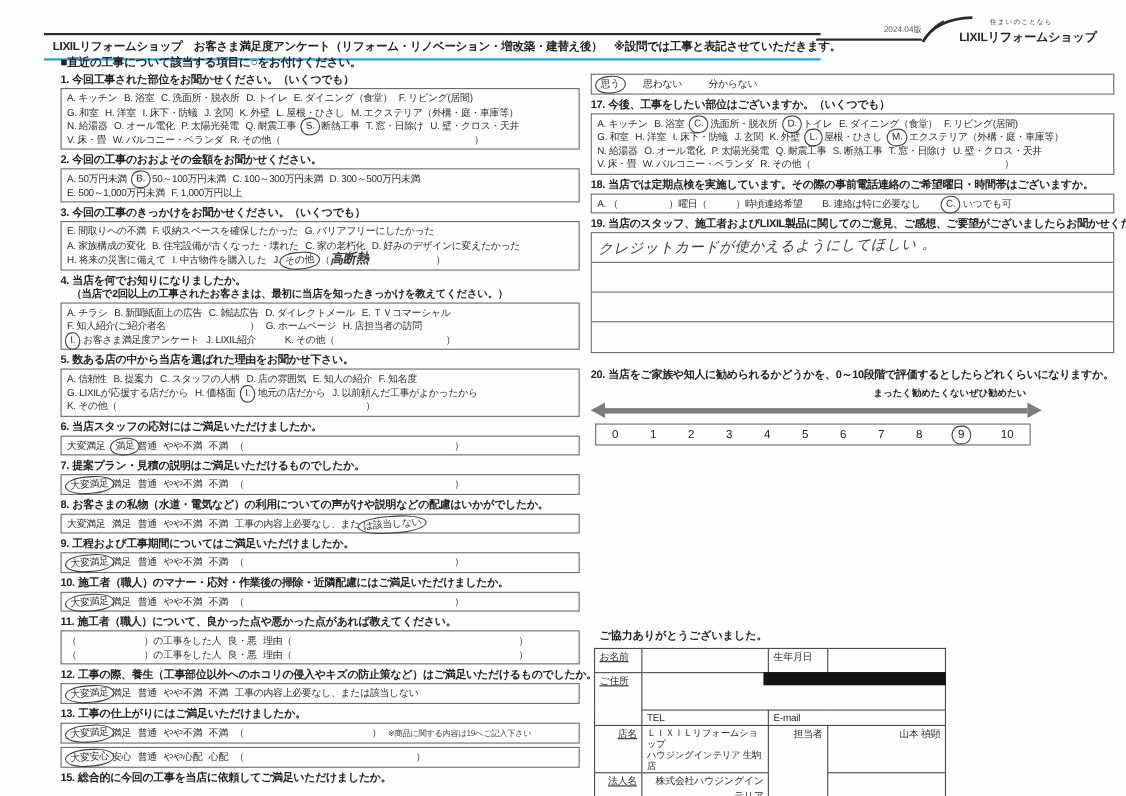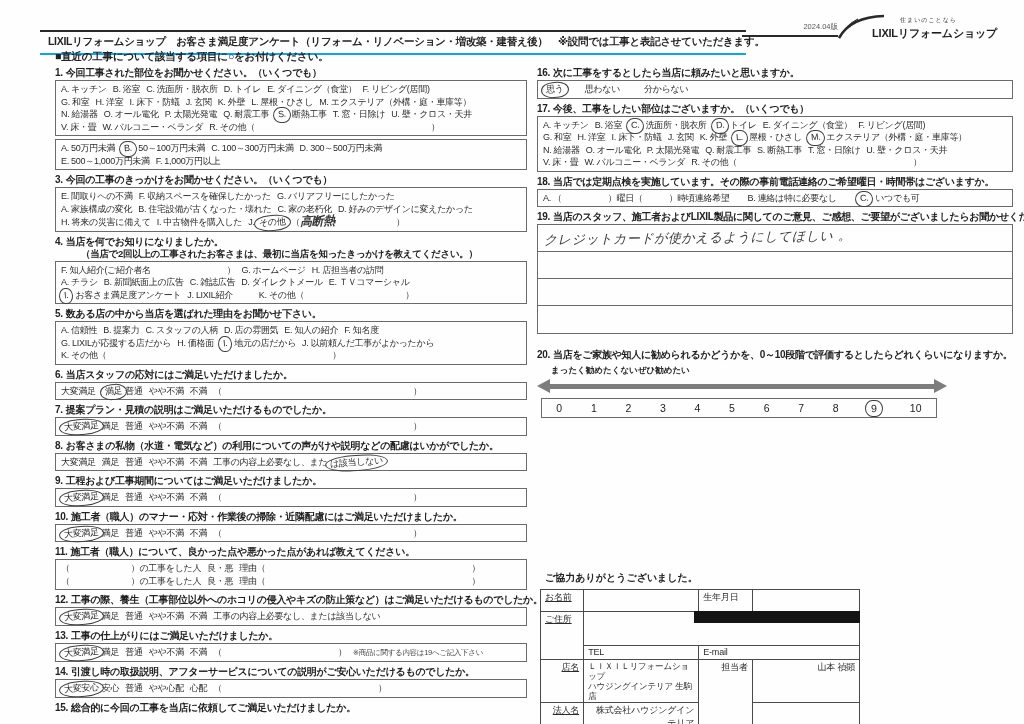--- a/index.html
+++ b/index.html
@@ -17,37 +17,37 @@
   .hdr-logotext{position:absolute;left:34px;top:12px;font-size:11px;font-weight:bold;color:#1f1f1f;letter-spacing:-0.2px;}
   .instruction{position:absolute;left:55px;top:50px;font-weight:bold;font-size:10.5px;letter-spacing:-0.2px;}
   
   .col{position:absolute;top:66px;}
   .col.left{left:55px;width:472px;}
   .col.right{left:537px;width:476px;}
   
   .q{margin-bottom:3px;}
   .qh{font-weight:bold;font-size:10px;letter-spacing:-0.3px;white-space:nowrap;line-height:13px;}
   .qnum{margin-right:3px;}
-  .qsub{font-weight:bold;font-size:9.5px;letter-spacing:-0.3px;margin-left:26px;line-height:12px;white-space:nowrap;}
+  .qsub{font-weight:bold;font-size:9.5px;letter-spacing:-0.3px;margin-left:10px;line-height:12px;white-space:nowrap;}
   .box{border:1px solid #6a6a6a;padding:2px 5px;margin-top:1px;background:#fefefe;}
   .bl{white-space:nowrap;line-height:12.5px;font-size:9px;letter-spacing:-0.3px;color:#2b2b2b;}
   .tok{margin-right:6px;}
   .tok.small{font-size:7.5px;color:#444;}
   .circ{display:inline-block;border:1.5px solid #3f3f3f;border-radius:50%/60%;
         padding:0 4px 1px 4px;margin:-3px -2px;transform:rotate(-4deg);}
   .hand{font-style:italic;font-family:"DejaVu Sans",sans-serif;font-size:12px;color:#3a3a3a;
         display:inline-block;transform:rotate(-2deg);font-weight:bold;}
   
   .fbox{padding:0;}
   .frow{height:27px;border-bottom:1px solid #6a6a6a;padding:3px 6px 2px 6px;box-sizing:border-box;text-decoration:underline;}
   .frow:last-child{border-bottom:none;}
   .frow .hand{font-size:13px;font-weight:normal;letter-spacing:0.5px;transform:rotate(-0.8deg);}
   
   .scw{margin-top:4px;width:410px;}
-  .sclbl{display:flex;justify-content:flex-start;font-weight:bold;font-size:8.5px;padding:0 14px;margin-bottom:2px;}
+  .sclbl{display:flex;justify-content:flex-end;font-weight:bold;font-size:8.5px;padding:0 14px;margin-bottom:2px;}
   .scarrow{display:flex;align-items:center;height:14px;}
   .ah{width:0;height:0;border-top:7px solid transparent;border-bottom:7px solid transparent;}
   .ah.al{border-right:13px solid #7d7d7d;}
   .ah.ar2{border-left:13px solid #7d7d7d;}
   .abar{flex:1;height:5px;background:#7d7d7d;}
   .scbox{border:1px solid #6a6a6a;display:flex;justify-content:space-around;align-items:center;
          margin-top:5px;padding:3px 0;font-size:10.5px;width:394px;margin-left:4px;}
   .scv.circ{transform:rotate(-3deg);padding:1px 5px 2px 5px;}
   
   .closing{position:absolute;left:545px;top:571px;font-weight:bold;font-size:10px;}
@@ -89,39 +89,40 @@
       <div class="q">
         <div class="qh"><span class="qnum">1.</span><span class="qtitle">今回工事された部位をお聞かせください。（いくつでも）</span></div>
         <div class="box">
           <div class="bl"><span class="tok">A. キッチン</span><span class="tok">B. 浴室</span><span class="tok">C. 洗面所・脱衣所</span><span class="tok">D. トイレ</span><span class="tok">E. ダイニング（食堂）</span><span class="tok">F. リビング(居間)</span></div>
           <div class="bl"><span class="tok">G. 和室</span><span class="tok">H. 洋室</span><span class="tok">I. 床下・防蟻</span><span class="tok">J. 玄関</span><span class="tok">K. 外壁</span><span class="tok">L. 屋根・ひさし</span><span class="tok">M. エクステリア（外構・庭・車庫等）</span></div>
           <div class="bl"><span class="tok">N. 給湯器</span><span class="tok">O. オール電化</span><span class="tok">P. 太陽光発電</span><span class="tok">Q. 耐震工事</span><span class="tok circ" style="margin-right: 1px;">S.</span><span class="tok">断熱工事</span><span class="tok">T. 窓・日除け</span><span class="tok">U. 壁・クロス・天井</span></div>
           <div class="bl"><span class="tok">V. 床・畳</span><span class="tok">W. バルコニー・ベランダ</span><span class="tok">R. その他（</span><span class="tok" style="margin-left: 170px;">）</span></div>
         </div>
       </div>
       <div class="q">
+        <div class="qh"><span class="qnum">2.</span><span class="qtitle">今回の工事のおおよその金額をお聞かせください。</span></div>
         <div class="box">
           <div class="bl"><span class="tok">A. 50万円未満</span><span class="tok circ" style="margin-right: 1px;">B.</span><span class="tok">50～100万円未満</span><span class="tok">C. 100～300万円未満</span><span class="tok">D. 300～500万円未満</span></div>
           <div class="bl"><span class="tok">E. 500～1,000万円未満</span><span class="tok">F. 1,000万円以上</span></div>
         </div>
       </div>
       <div class="q">
         <div class="qh"><span class="qnum">3.</span><span class="qtitle">今回の工事のきっかけをお聞かせください。（いくつでも）</span></div>
         <div class="box">
           <div class="bl"><span class="tok">E. 間取りへの不満</span><span class="tok">F. 収納スペースを確保したかった</span><span class="tok">G. バリアフリーにしたかった</span></div>
           <div class="bl"><span class="tok">A. 家族構成の変化</span><span class="tok">B. 住宅設備が古くなった・壊れた</span><span class="tok">C. 家の老朽化</span><span class="tok">D. 好みのデザインに変えたかった</span></div>
           <div class="bl"><span class="tok">H. 将来の災害に備えて</span><span class="tok">I. 中古物件を購入した</span><span class="tok" style="margin-right: 1px;">J.</span><span class="tok circ" style="margin-right: 1px;">その他</span><span class="tok" style="margin-right: 0px;">（</span><span class="tok hand">高断熱</span><span class="tok" style="margin-left: 55px;">）</span></div>
         </div>
       </div>
       <div class="q">
         <div class="qh"><span class="qnum">4.</span><span class="qtitle">当店を何でお知りになりましたか。</span></div>
         <div class="qsub">（当店で2回以上の工事されたお客さまは、最初に当店を知ったきっかけを教えてください。）</div>
         <div class="box">
+          <div class="bl"><span class="tok">A. チラシ</span><span class="tok">B. 新聞紙面上の広告</span><span class="tok">C. 雑誌広告</span><span class="tok">D. ダイレクトメール</span><span class="tok">E. ＴＶコマーシャル</span></div>
           <div class="bl"><span class="tok">F. 知人紹介(ご紹介者名</span><span class="tok" style="margin-left: 70px;">）</span><span class="tok">G. ホームページ</span><span class="tok">H. 店担当者の訪問</span></div>
-          <div class="bl"><span class="tok">A. チラシ</span><span class="tok">B. 新聞紙面上の広告</span><span class="tok">C. 雑誌広告</span><span class="tok">D. ダイレクトメール</span><span class="tok">E. ＴＶコマーシャル</span></div>
           <div class="bl"><span class="tok circ" style="margin-right: 2px;">I.</span><span class="tok">お客さま満足度アンケート</span><span class="tok">J. LIXIL紹介</span><span class="tok" style="margin-left: 20px;">K. その他（</span><span class="tok" style="margin-left: 95px;">）</span></div>
         </div>
       </div>
       <div class="q">
         <div class="qh"><span class="qnum">5.</span><span class="qtitle">数ある店の中から当店を選ばれた理由をお聞かせ下さい。</span></div>
         <div class="box">
           <div class="bl"><span class="tok">A. 信頼性</span><span class="tok">B. 提案力</span><span class="tok">C. スタッフの人柄</span><span class="tok">D. 店の雰囲気</span><span class="tok">E. 知人の紹介</span><span class="tok">F. 知名度</span></div>
           <div class="bl"><span class="tok">G. LIXILが応援する店だから</span><span class="tok">H. 価格面</span><span class="tok circ" style="margin-right: 2px;">I.</span><span class="tok">地元の店だから</span><span class="tok">J. 以前頼んだ工事がよかったから</span></div>
           <div class="bl"><span class="tok">K. その他（</span><span class="tok" style="margin-left: 220px;">）</span></div>
         </div>
@@ -169,32 +170,30 @@
           <div class="bl"><span class="tok circ">大変満足</span><span class="tok">満足</span><span class="tok">普通</span><span class="tok">やや不満</span><span class="tok">不満</span><span class="tok">工事の内容上必要なし、または該当しない</span></div>
         </div>
       </div>
       <div class="q">
         <div class="qh"><span class="qnum">13.</span><span class="qtitle">工事の仕上がりにはご満足いただけましたか。</span></div>
         <div class="box">
           <div class="bl"><span class="tok circ">大変満足</span><span class="tok">満足</span><span class="tok">普通</span><span class="tok">やや不満</span><span class="tok">不満</span><span class="tok">（</span><span class="tok" style="margin-left: 110px;">）</span><span class="tok small">※商品に関する内容は19へご記入下さい</span></div>
         </div>
       </div>
       <div class="q">
-        <div class="qh"><span class="qnum">14.</span><span class="qtitle">引渡し時の取扱説明、アフターサービスについての説明がご安心いただけるものでしたか。</span></div>
         <div class="box">
           <div class="bl"><span class="tok circ">大変安心</span><span class="tok">安心</span><span class="tok">普通</span><span class="tok">やや心配</span><span class="tok">心配</span><span class="tok">（</span><span class="tok" style="margin-left: 150px;">）</span></div>
         </div>
       </div>
       <div class="q">
         <div class="qh"><span class="qnum">15.</span><span class="qtitle">総合的に今回の工事を当店に依頼してご満足いただけましたか。</span></div>
       </div>
     </div>
   <div class="col right">
       <div class="q">
-        <div class="qh"><span class="qnum">16.</span><span class="qtitle">次に工事をするとしたら当店に頼みたいと思いますか。</span></div>
         <div class="box">
           <div class="bl"><span class="tok circ">思う</span><span class="tok" style="margin-left: 18px;">思わない</span><span class="tok" style="margin-left: 18px;">分からない</span></div>
         </div>
       </div>
       <div class="q">
         <div class="qh"><span class="qnum">17.</span><span class="qtitle">今後、工事をしたい部位はございますか。（いくつでも）</span></div>
         <div class="box">
           <div class="bl"><span class="tok">A. キッチン</span><span class="tok">B. 浴室</span><span class="tok circ" style="margin-right: 1px;">C.</span><span class="tok">洗面所・脱衣所</span><span class="tok circ" style="margin-right: 1px;">D.</span><span class="tok">トイレ</span><span class="tok">E. ダイニング（食堂）</span><span class="tok">F. リビング(居間)</span></div>
           <div class="bl"><span class="tok">G. 和室</span><span class="tok">H. 洋室</span><span class="tok">I. 床下・防蟻</span><span class="tok">J. 玄関</span><span class="tok">K. 外壁</span><span class="tok circ" style="margin-right: 1px;">L.</span><span class="tok">屋根・ひさし</span><span class="tok circ" style="margin-right: 1px;">M.</span><span class="tok">エクステリア（外構・庭・車庫等）</span></div>
           <div class="bl"><span class="tok">N. 給湯器</span><span class="tok">O. オール電化</span><span class="tok">P. 太陽光発電</span><span class="tok">Q. 耐震工事</span><span class="tok">S. 断熱工事</span><span class="tok">T. 窓・日除け</span><span class="tok">U. 壁・クロス・天井</span></div>

